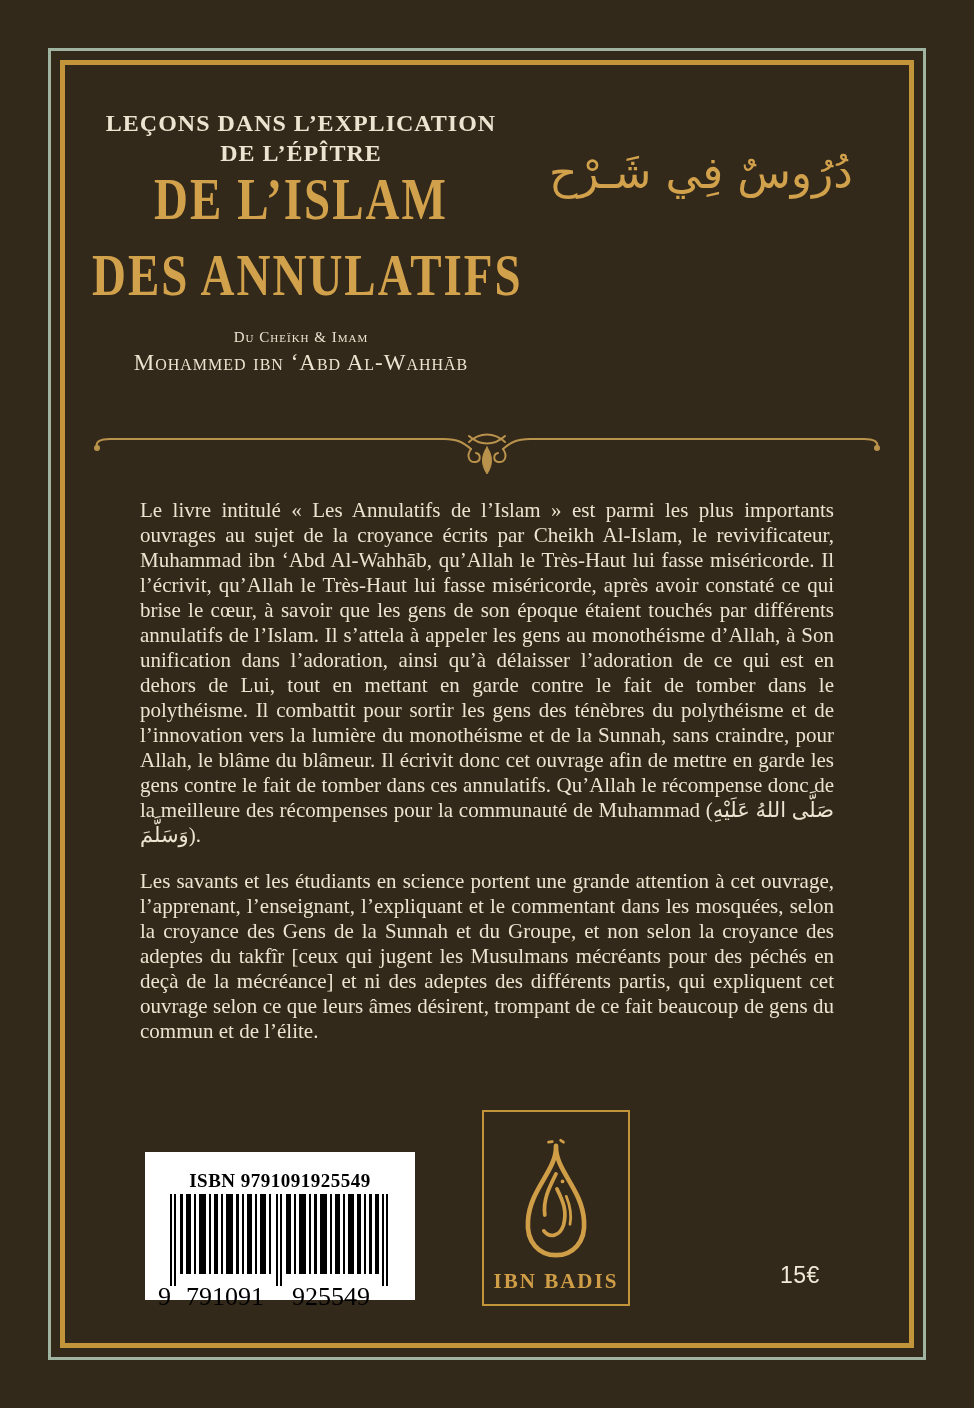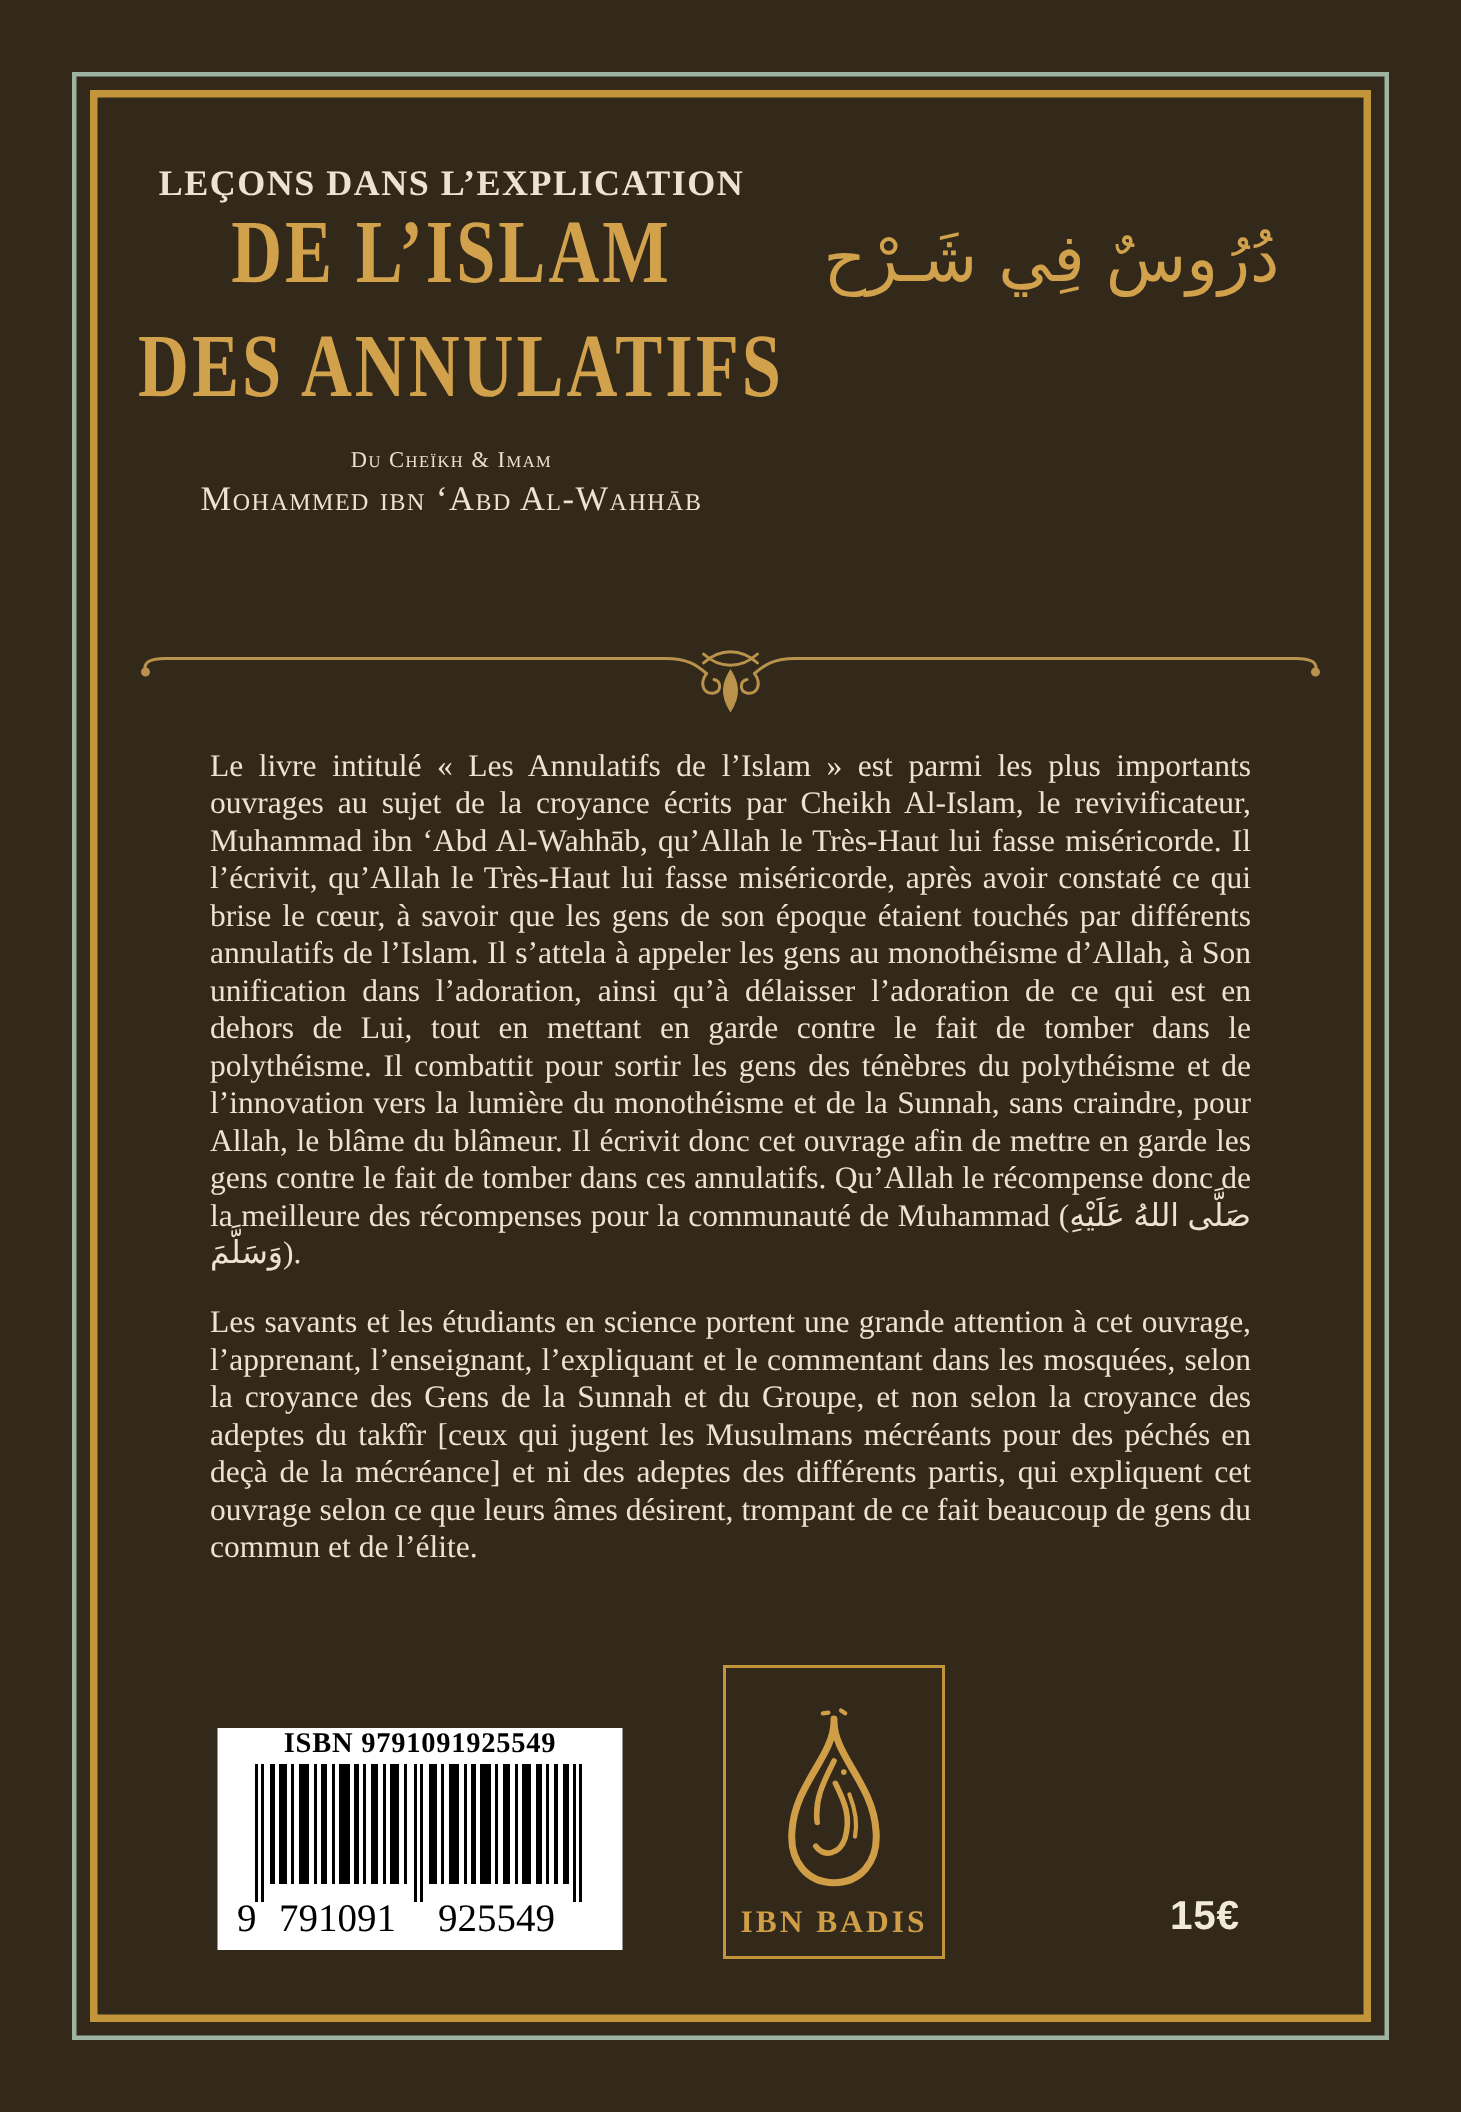--- a/index.html
+++ b/index.html
@@ -63,51 +63,52 @@
     color:#ece4d0;font-size:21px;line-height:25px;text-align:justify;
   }
   .body-text p{margin:0 0 21px 0;}
   
   .barcode{
     position:absolute;left:145px;top:1152px;width:270px;height:148px;
     background:#ffffff;color:#000;
   }
   .isbn{
     text-align:center;font-weight:700;font-size:19px;line-height:22px;
-    padding-top:0;letter-spacing:.5px;
+    padding-top:18px;letter-spacing:.5px;
   }
   .bars{display:block;margin:2px auto 0 auto;width:244px;height:114px;}
   
   .logo{
     position:absolute;left:482px;top:1110px;width:148px;height:196px;
     border:2px solid #c3953b;box-sizing:border-box;
     display:flex;flex-direction:column;align-items:center;justify-content:flex-end;
   }
   .drop{width:84px;height:128px;margin-bottom:4px;}
   .logo-text{
     color:#cf9e47;font-weight:700;font-size:21px;letter-spacing:2px;
     margin-bottom:10px;white-space:nowrap;
   }
   
   .price{
     position:absolute;left:780px;top:1262px;
     color:#f2ead8;font-family:"Liberation Sans","DejaVu Sans",sans-serif;
-    font-weight:700;font-size:27px;letter-spacing:.5px;
+    font-weight:400;font-size:23px;letter-spacing:.5px;
   }
 </style>
 </head>
 <body>
 
 <div class="cover">
 
   <div class="frame-green"></div>
   <div class="frame-gold"></div>
 
   <div class="titles">
     <div class="subtitle">LEÇONS DANS L’EXPLICATION</div>
+    <div class="subtitle">DE L’ÉPÎTRE</div>
     <div class="big-title"><span>DE L’ISLAM</span></div>
     <div class="big-title first"><span>DES ANNULATIFS</span></div>
     <div class="author-intro">Du Cheïkh &amp; Imam</div>
     <div class="author-name">Mohammed ibn ‘Abd Al-Wahhāb</div>
   </div>
 
   <div class="arabic">
     <div class="ar1" dir="rtl">دُرُوسٌ فِي شَـرْح</div>
   </div>
 

